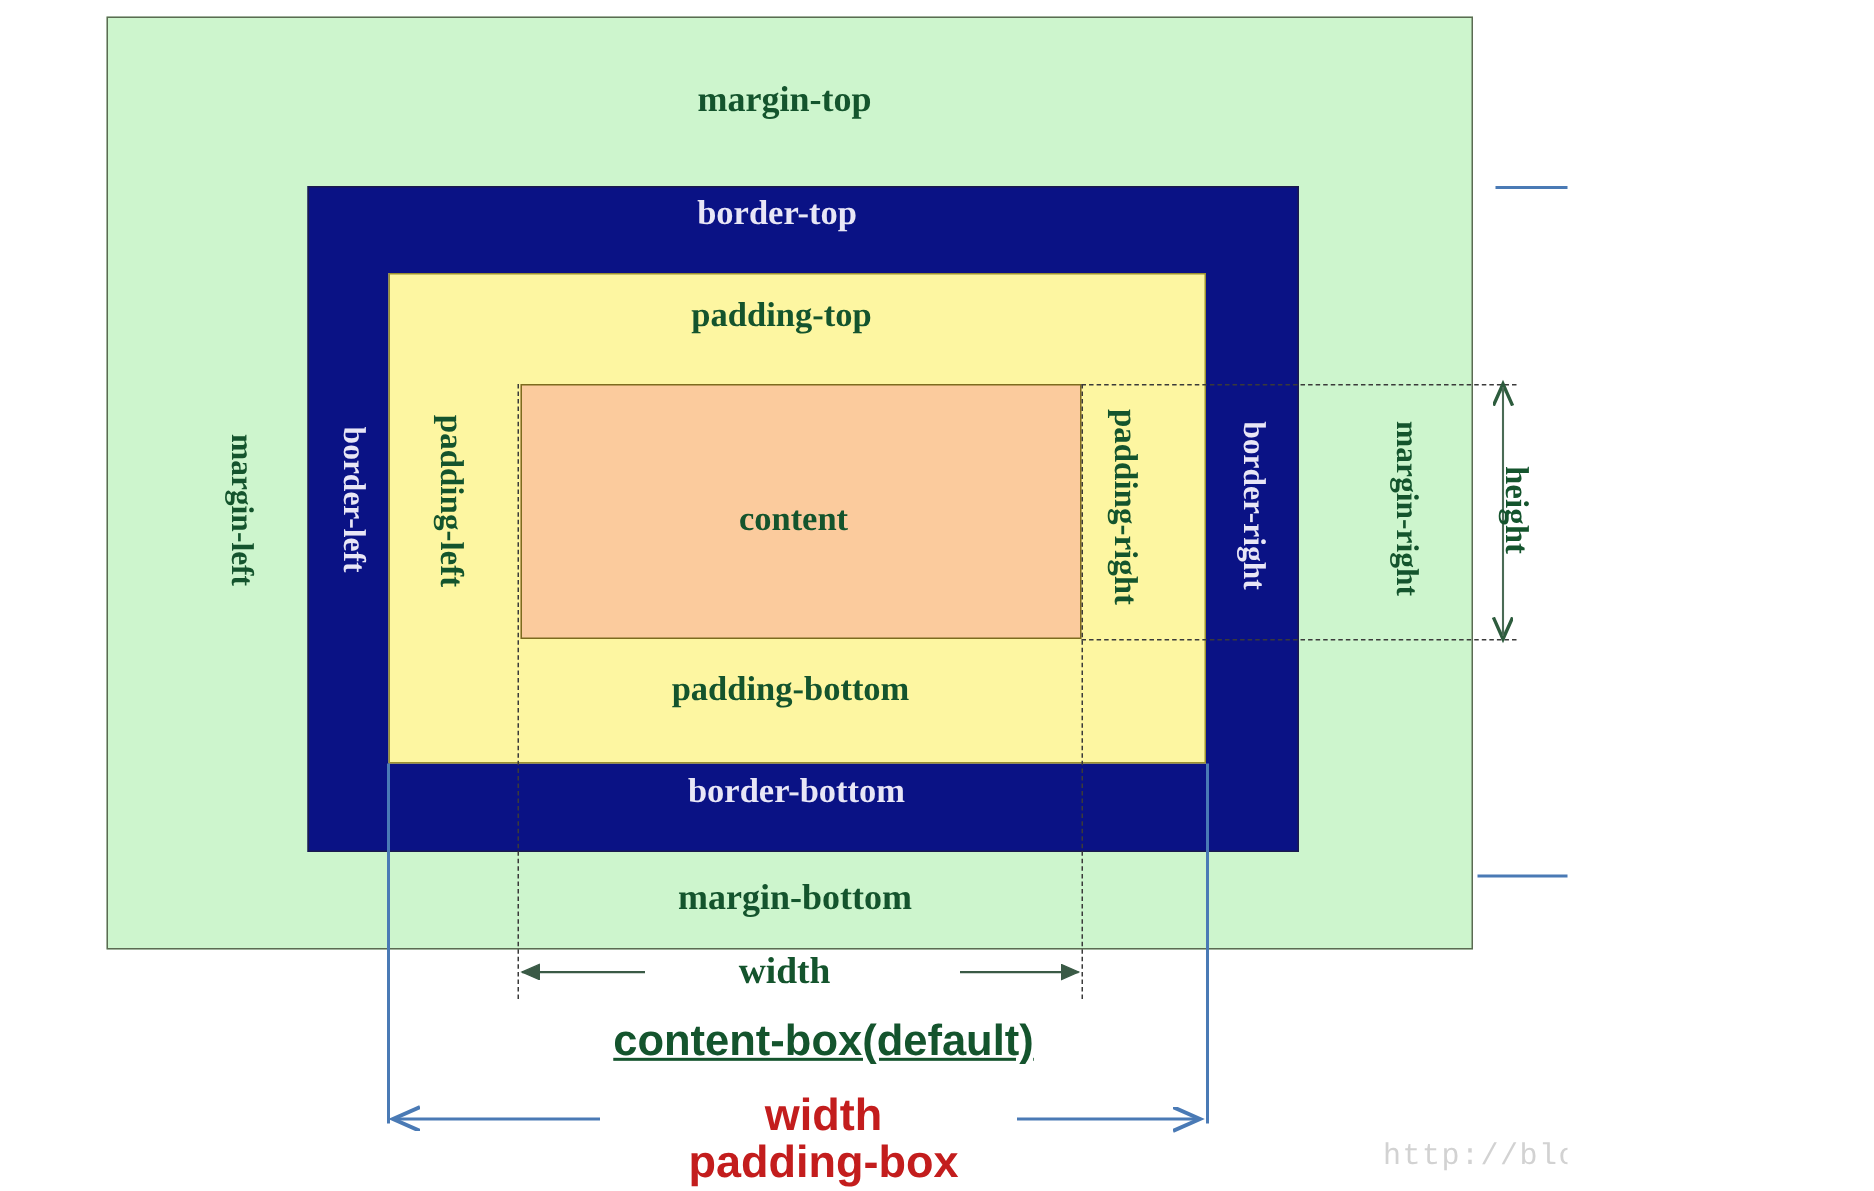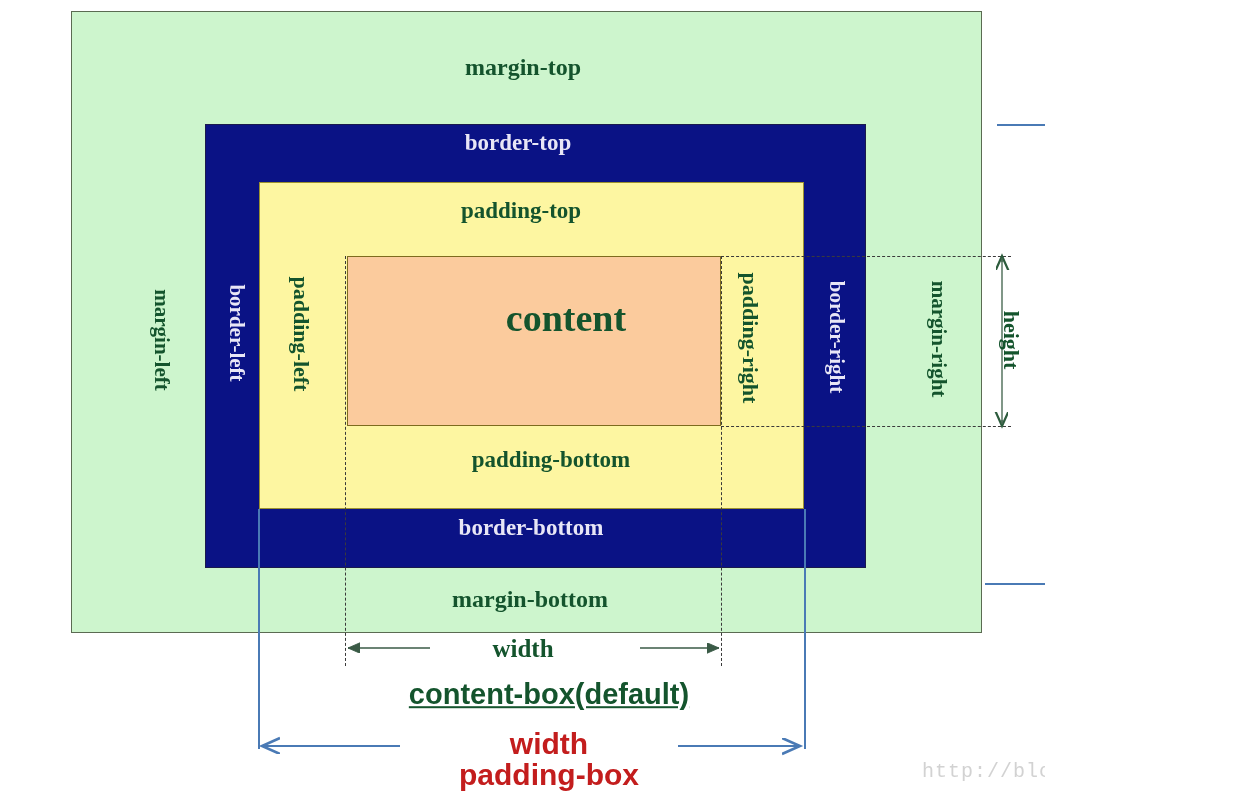--- a/index.html
+++ b/index.html
@@ -144,23 +144,23 @@
   <div class="border-box"></div>
   <div class="padding-box"></div>
   <div class="content-box"></div>
 
   <div class="lbl lbl-h lbl-green" style="left:523px; top:67px; font-size:24px;">margin-top</div>
 
   <div class="lbl lbl-h lbl-white" style="left:518px; top:142px; font-size:23px;">border-top</div>
 
   <div class="lbl lbl-h lbl-green" style="left:521px; top:210px; font-size:23px;">padding-top</div>
 
-  <div class="lbl lbl-h lbl-green" style="left:529px; top:318px; font-size:38px;margin-left:37px;">content</div>
-
-  <div class="lbl lbl-h lbl-green" style="left:527px; top:459px; font-size:23px;margin-left:24px;">padding-bottom</div>
+  <div class="lbl lbl-h lbl-green" style="left:529px; top:346px; font-size:23px;">content</div>
+
+  <div class="lbl lbl-h lbl-green" style="left:527px; top:459px; font-size:23px;">padding-bottom</div>
 
   <div class="lbl lbl-h lbl-white" style="left:531px; top:527px; font-size:23px;">border-bottom</div>
 
   <div class="lbl lbl-h lbl-green" style="left:530px; top:599px; font-size:24px;">margin-bottom</div>
 
   <div class="lbl lbl-v lbl-green" style="left:161px; top:340px; font-size:21px;">margin-left</div>
 
   <div class="lbl lbl-v lbl-white" style="left:236px; top:333px; font-size:21px;">border-left</div>
 
   <div class="lbl lbl-v lbl-green" style="left:301px; top:334px; font-size:22px;">padding-left</div>

